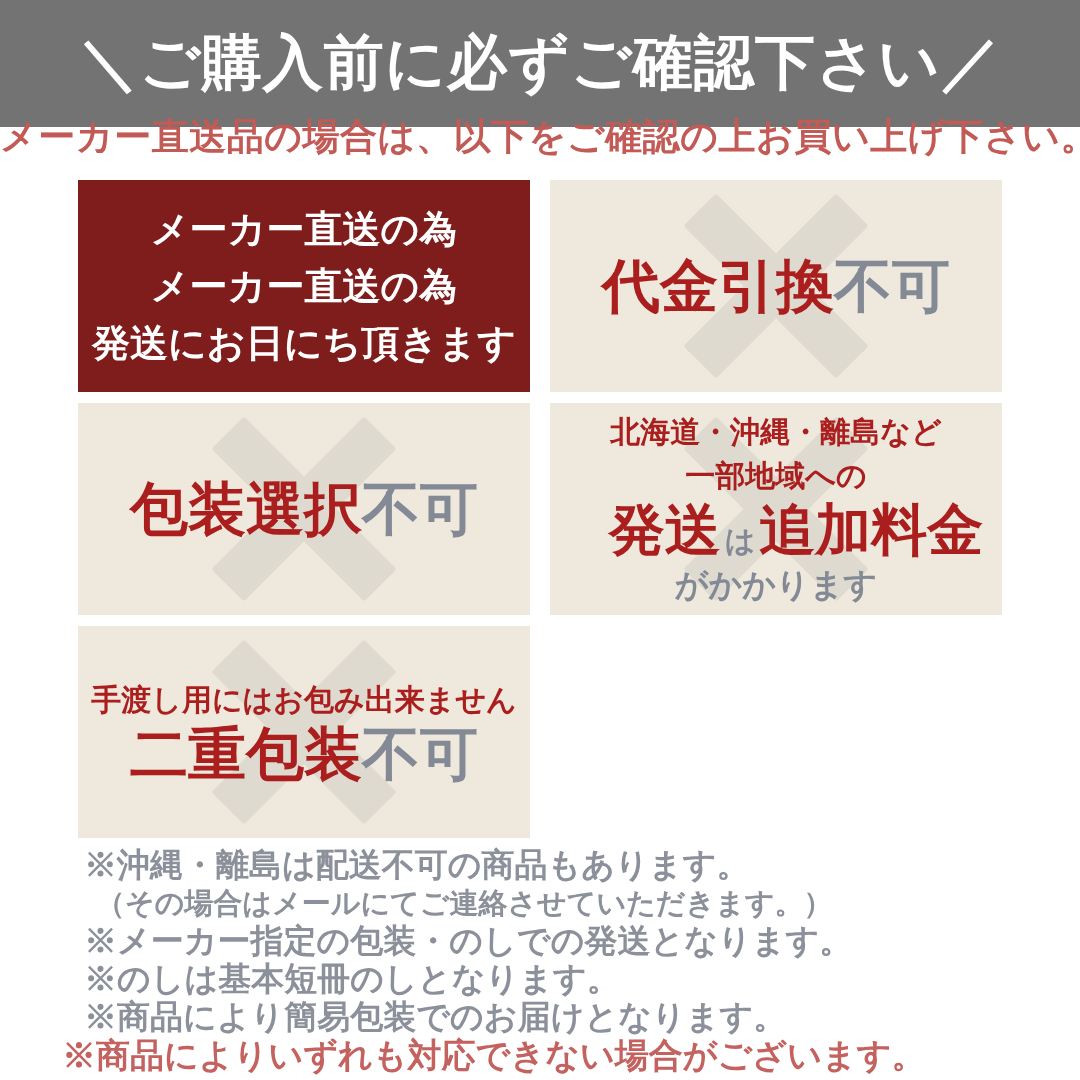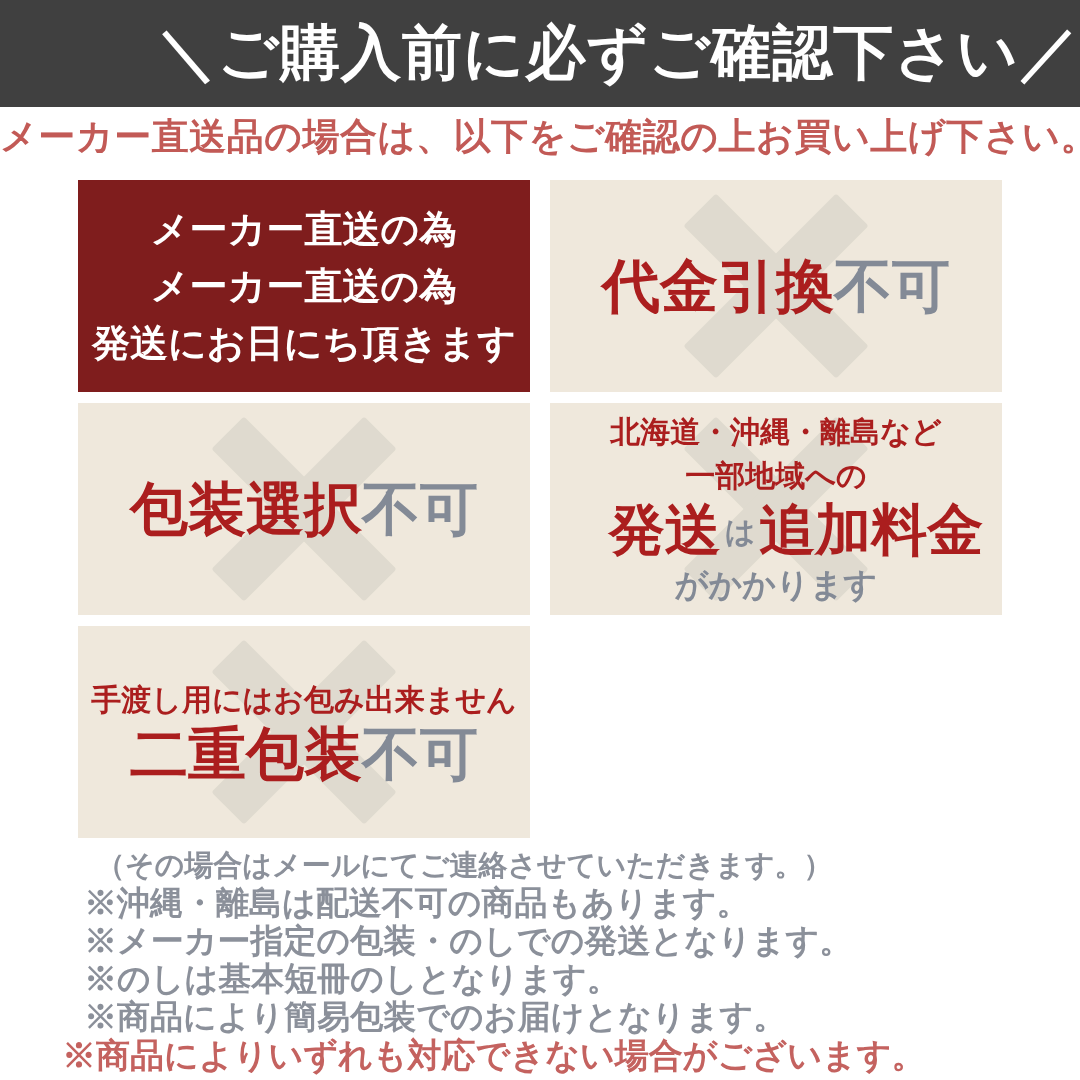--- a/index.html
+++ b/index.html
@@ -6,23 +6,23 @@
   .page{
     position:relative;
     width:1080px;height:1080px;
     margin:0 auto;
     background:#ffffff;
     overflow:hidden;
     font-family:"Liberation Sans", sans-serif;
   }
   
   .banner{
-    position:absolute;left:0;top:0;width:1080px;height:107px;
-    background:#404040;
-    display:flex;align-items:center;justify-content:flex-end;
+    position:absolute;left:0;top:0;width:1080px;height:127px;
+    background:#737373;
+    display:flex;align-items:center;justify-content:center;
   }
   .banner-title{
     color:#ffffff;font-size:60px;font-weight:700;letter-spacing:1px;
     white-space:nowrap;
   }
   
   .subtitle{
     position:absolute;left:0;top:112px;width:1080px;
     text-align:center;
     color:#c25a56;font-size:37px;font-weight:600;letter-spacing:0.5px;
@@ -50,21 +50,21 @@
     width:216px;height:46px;background:#dfdacf;border-radius:3px;
   }
   .xmark .bar1{transform:translate(-50%,-50%) rotate(45deg);}
   .xmark .bar2{transform:translate(-50%,-50%) rotate(-45deg);}
   
   .direct-lines{color:#ffffff;font-size:38px;font-weight:600;line-height:57px;white-space:nowrap;}
   .big-line{font-size:58px;font-weight:700;line-height:1.1;white-space:nowrap;}
   .dark-red{color:#ab1e1e;margin-top:28px;}
   .gray-txt{color:#838a96;}
   .box-small-note{color:#ab1e1e;font-size:30px;font-weight:600;line-height:44px;white-space:nowrap;}
-  .fee-line{display:flex;align-items:flex-start;justify-content:center;white-space:nowrap;margin-left:40px;}
+  .fee-line{display:flex;align-items:flex-end;justify-content:center;white-space:nowrap;margin-left:40px;}
   .fee-big{font-size:56px;font-weight:700;color:#ab1e1e;line-height:1.15;}
   .fee-particle{font-size:30px;font-weight:600;color:#838a96;margin:14px 4px 0 4px;}
   .fee-tail{font-size:33px;font-weight:700;color:#838a96;line-height:46px;white-space:nowrap;}
   
   .notes{position:absolute;left:84px;top:846px;width:960px;}
   .note{
     color:#8b909a;font-size:33px;font-weight:600;line-height:38px;
     white-space:nowrap;
   }
   .note.sub{font-size:29px;padding-left:12px;}
@@ -138,21 +138,21 @@
         <div class="box-small-note">手渡し用にはお包み出来ません</div>
         <div>
           <span class="big-line dark-red">二重包装</span><span class="big-line gray-txt">不可</span>
         </div>
       </div>
     </div>
 
   </div>
 
   <div class="notes">
+    <div class="note">※沖縄・離島は配送不可の商品もあります。</div>
     <div class="note sub">（その場合はメールにてご連絡させていただきます。）</div>
-    <div class="note">※沖縄・離島は配送不可の商品もあります。</div>
     <div class="note">※メーカー指定の包装・のしでの発送となります。</div>
     <div class="note">※のしは基本短冊のしとなります。</div>
     <div class="note">※商品により簡易包装でのお届けとなります。</div>
     <div class="note red">※商品によりいずれも対応できない場合がございます。</div>
   </div>
 
 </div>
 
 </body></html>

